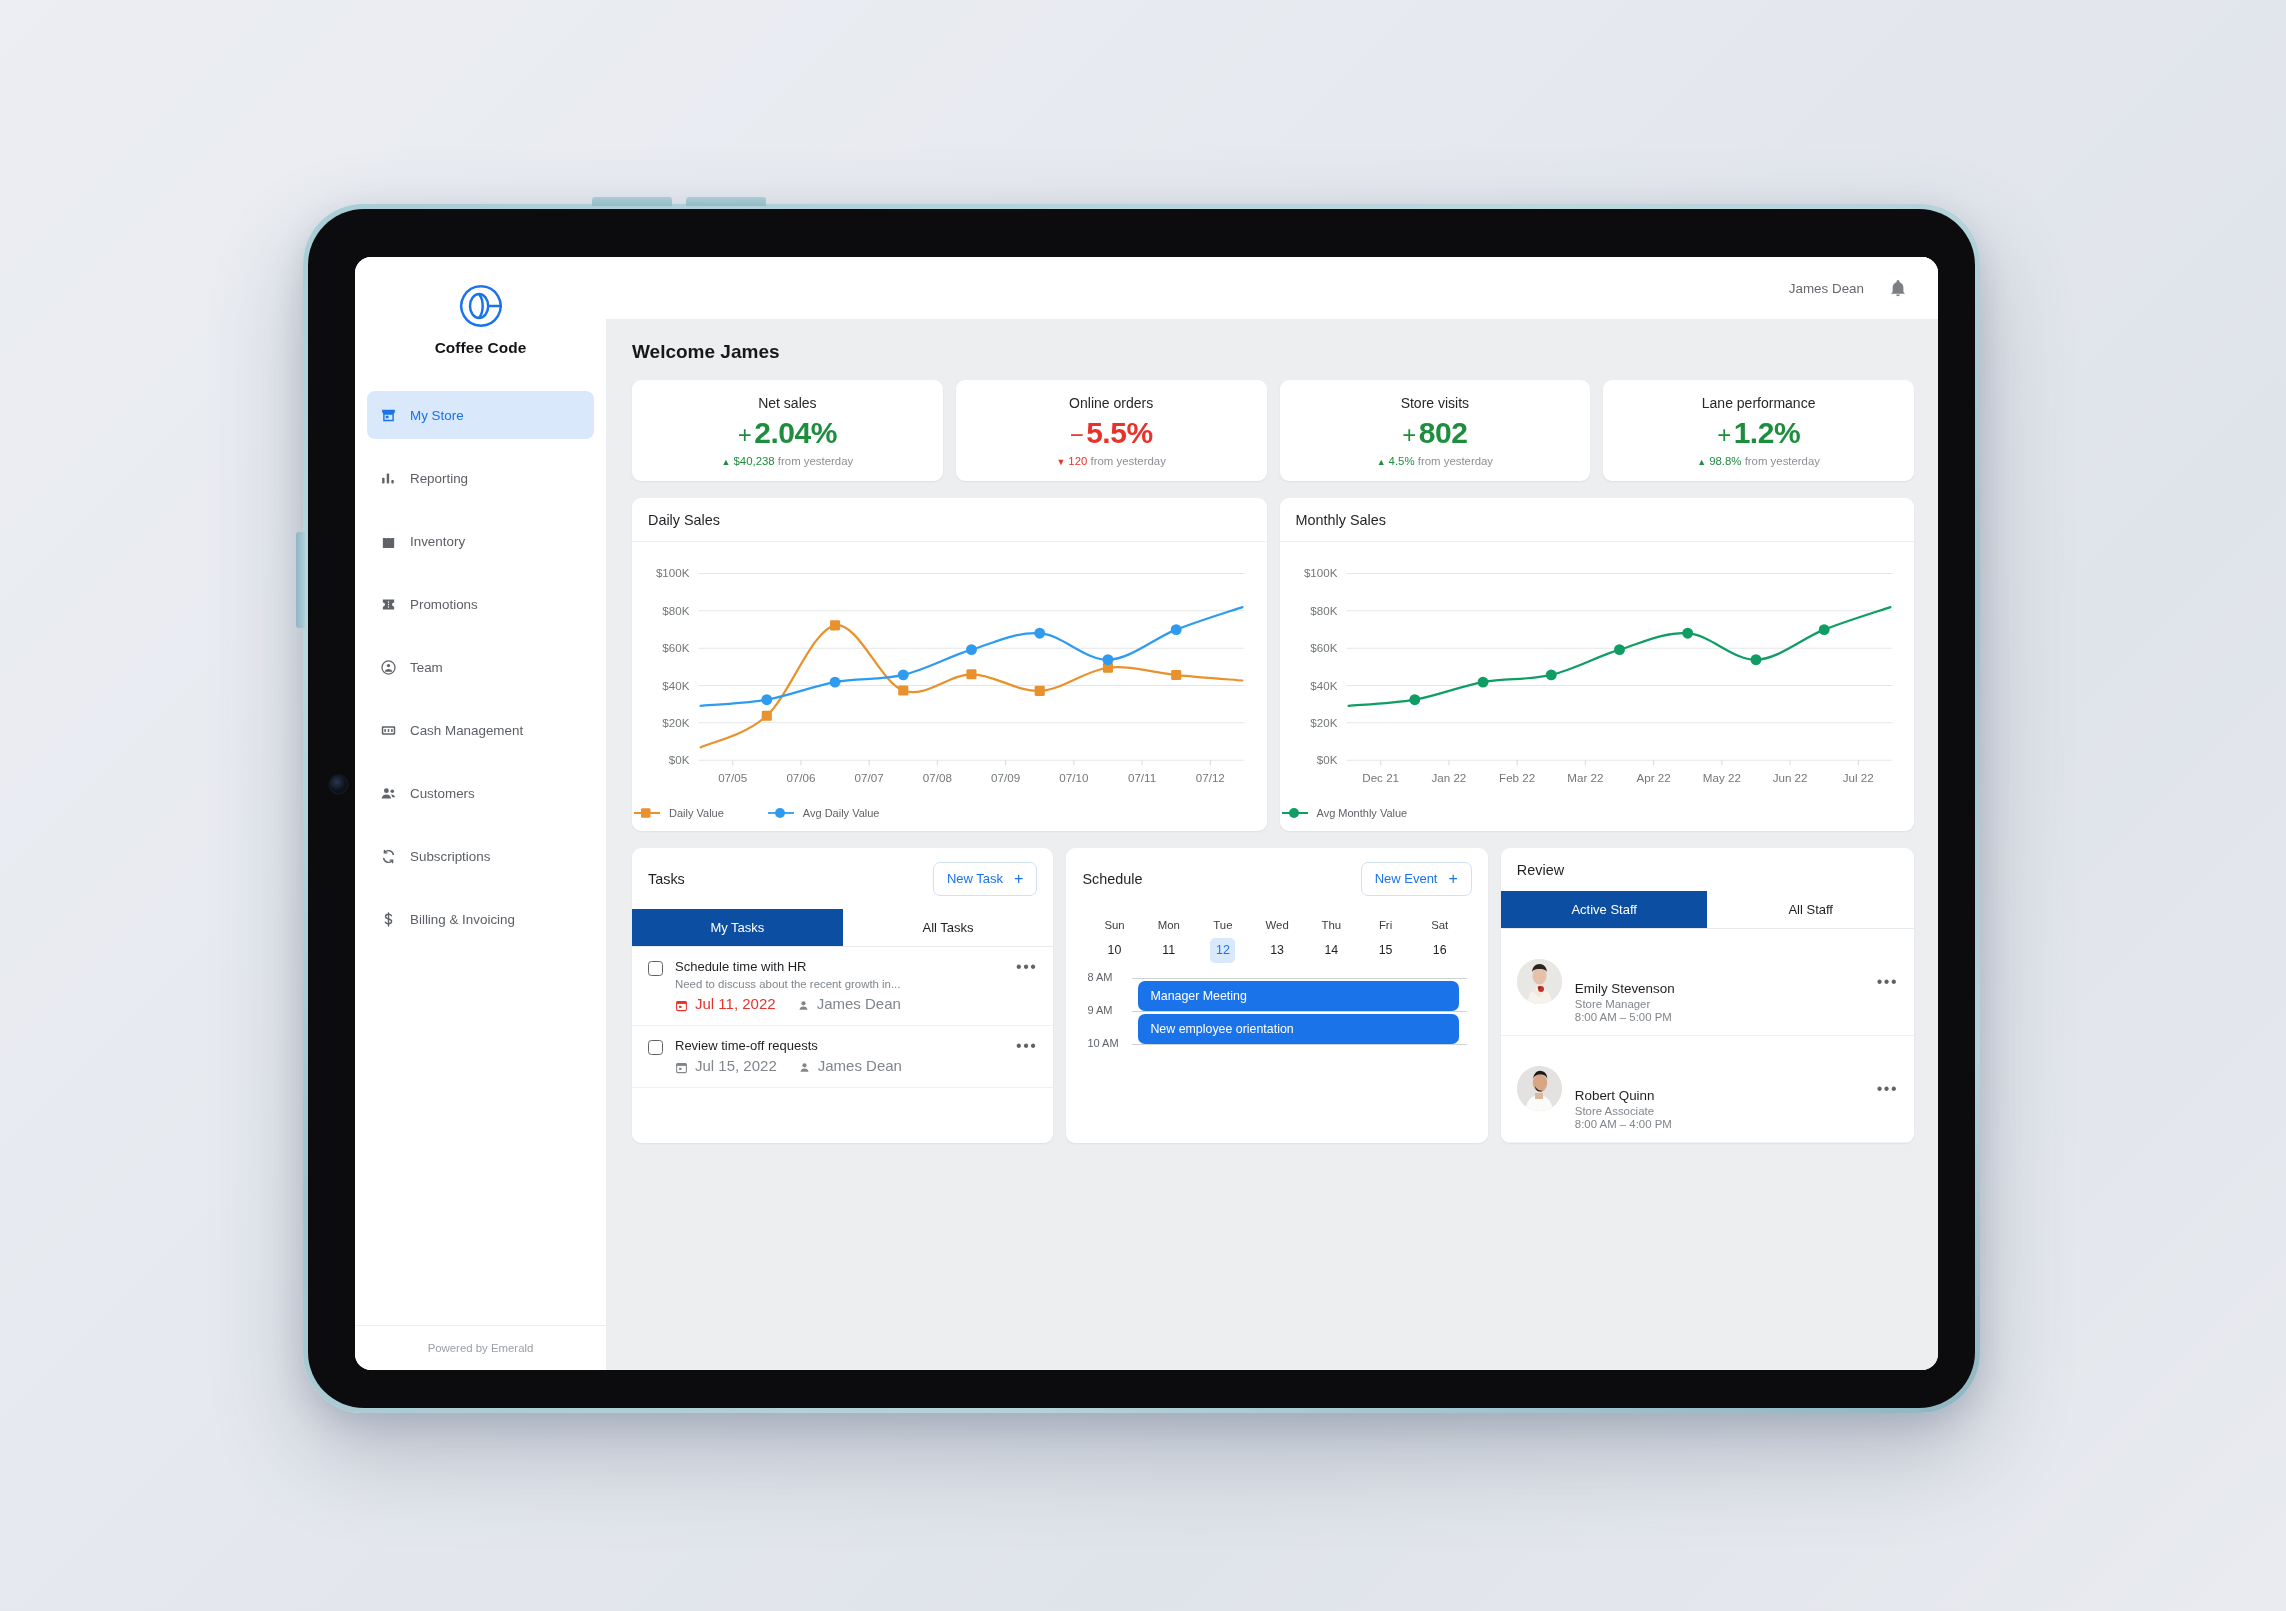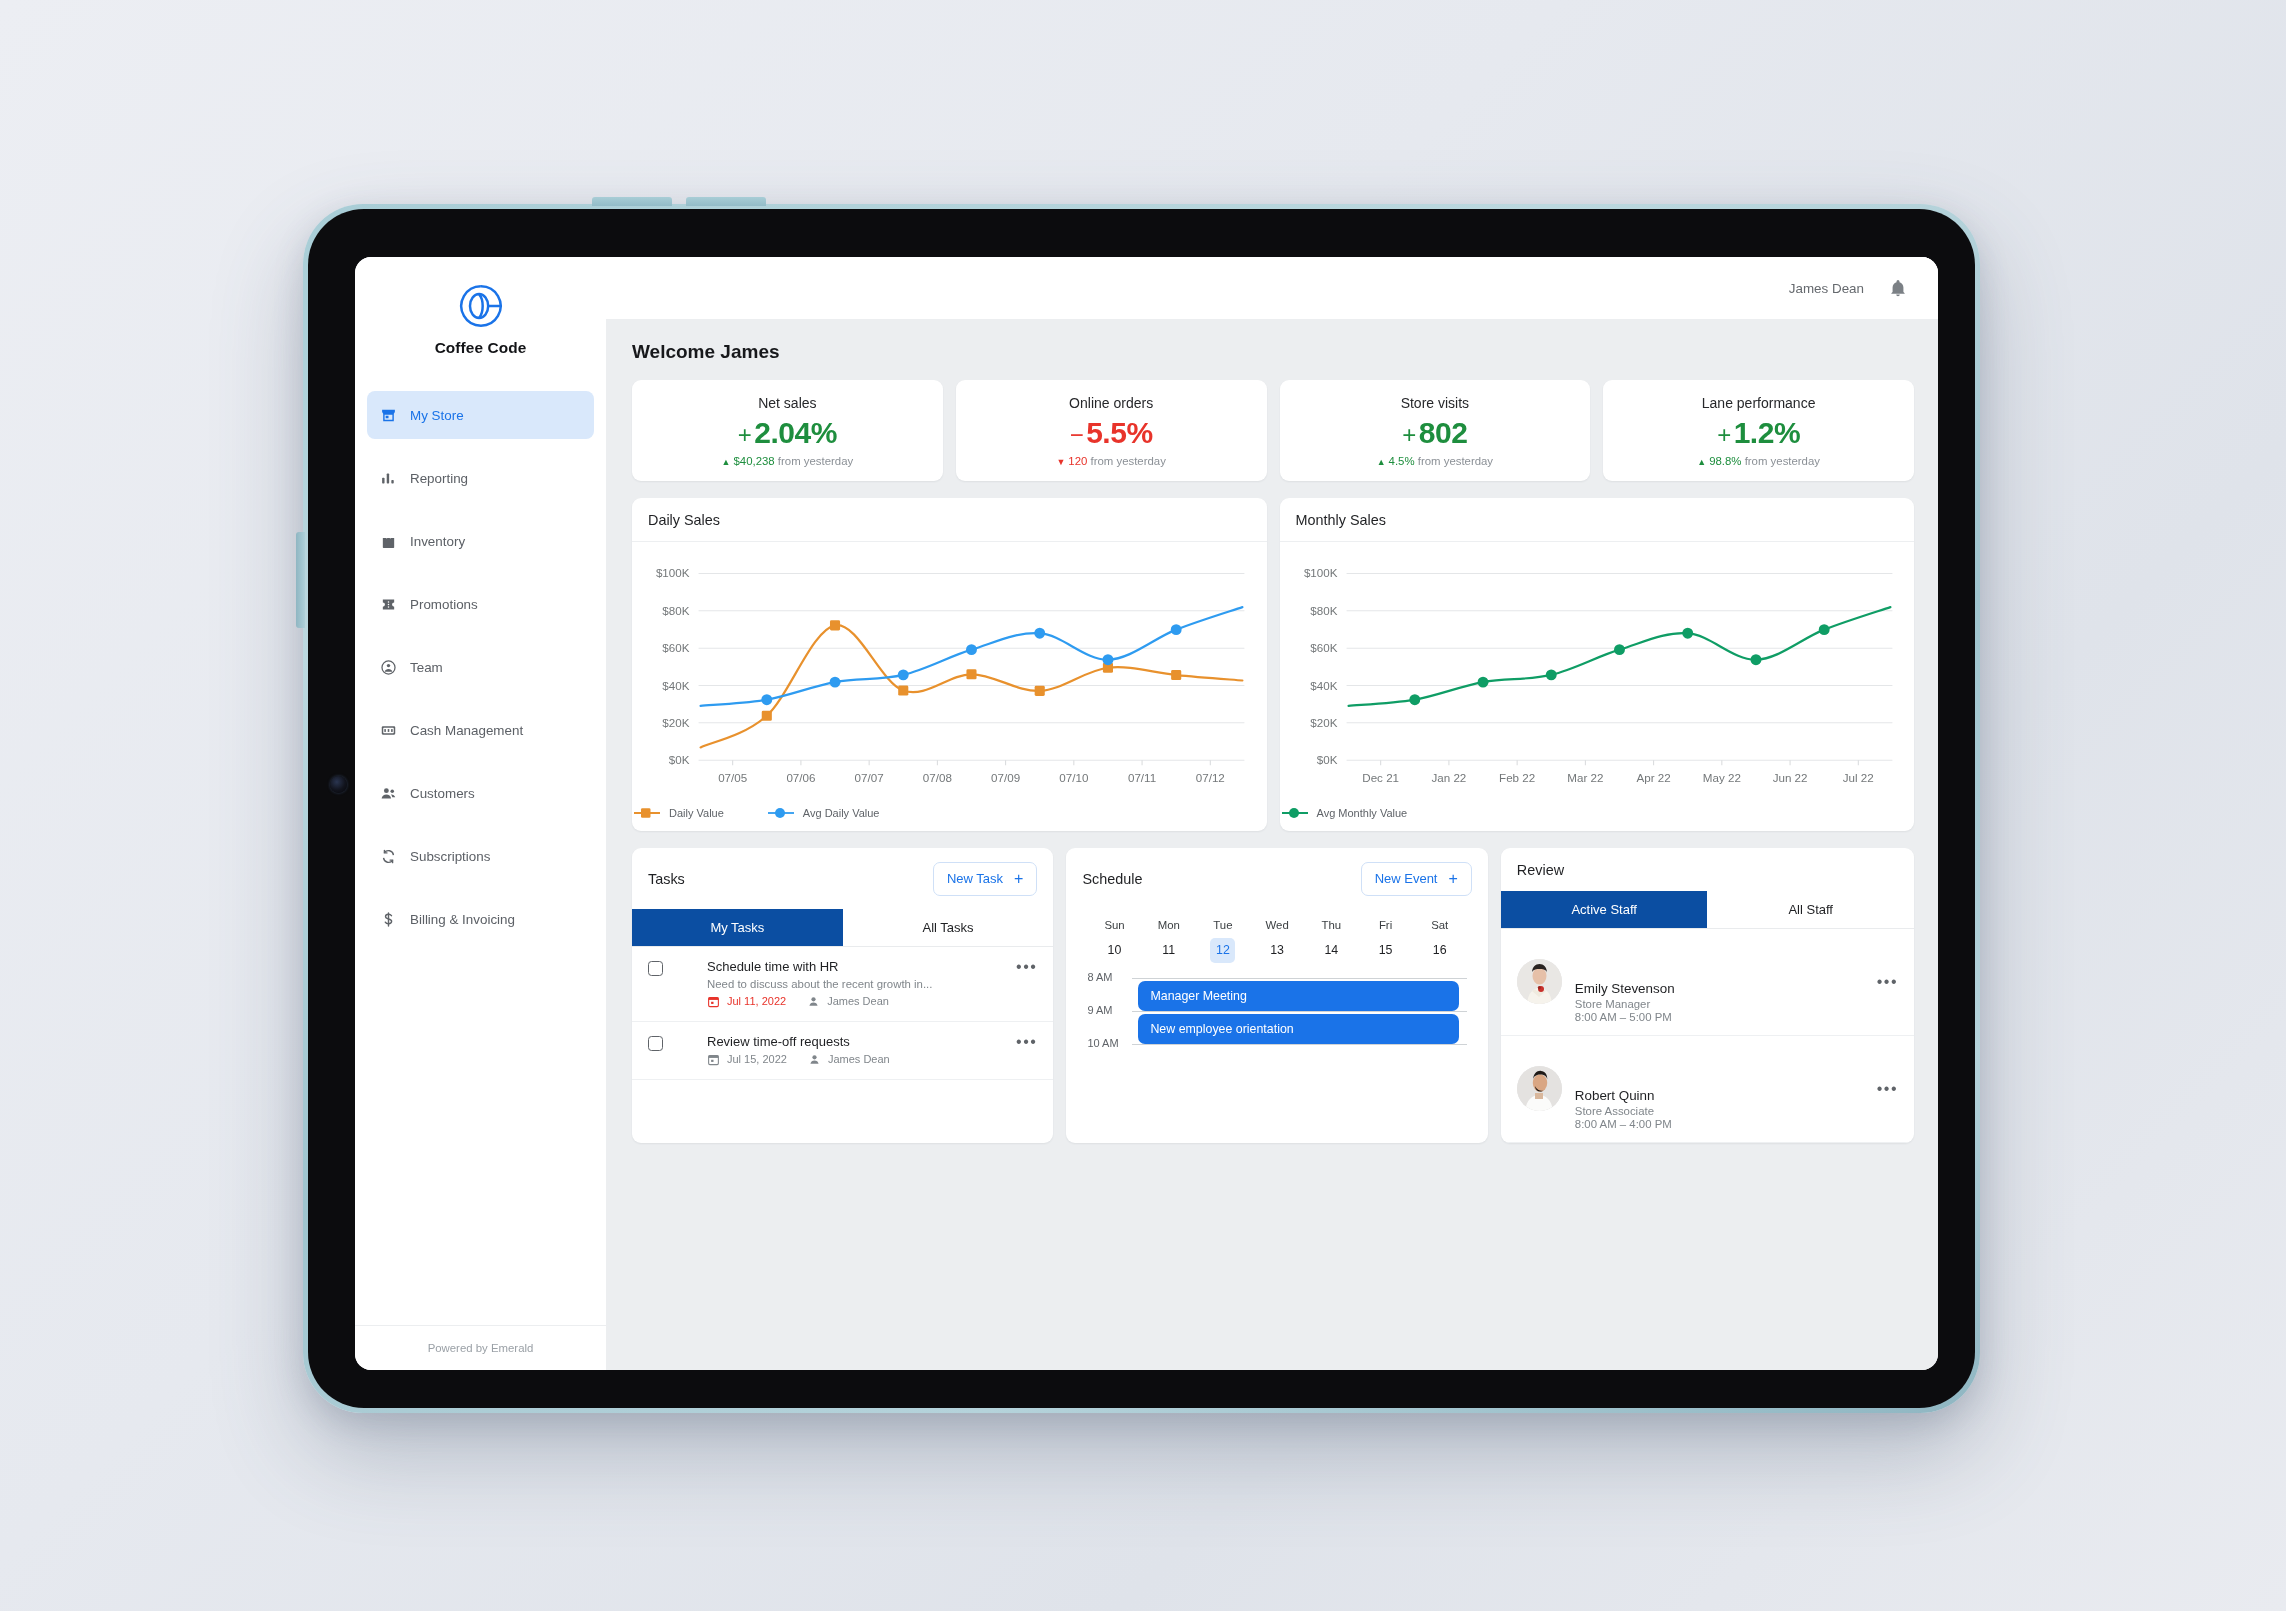--- a/index.html
+++ b/index.html
@@ -282,31 +282,31 @@
     position: relative;
   }
   .checkbox {
     width: 15px; height: 15px;
     border: 1.6px solid #5f6368;
     border-radius: 3.5px;
     flex: 0 0 15px;
     margin-top: 2px;
     cursor: pointer;
   }
-  .task-main { flex: 1; min-width: 0; margin-left: 32px; }
+  .task-main { flex: 1; min-width: 0; }
   .task-title { font-size: 13px; color: #1f2023; margin-bottom: 4px; }
   .task-desc {
     font-size: 11.4px;
     color: #80868b;
     margin-bottom: 5px;
     white-space: nowrap;
     overflow: hidden;
     text-overflow: ellipsis;
   }
-  .task-meta { display: flex; align-items: center; gap: 7px; font-size: 11px; color: #80868b; }
+  .task-meta { display: flex; align-items: flex-end; gap: 7px; font-size: 15px; color: #80868b; }
   .task-meta .sep { width: 7px; }
   .task-meta.overdue { color: #e8332a; }
   .dots { color: #5f6368; font-size: 16px; letter-spacing: 1.5px; cursor: pointer; line-height: 1; }
 
   
   .sched-body { padding: 6px 21px 0; }
   .week { display: flex; }
   .day { flex: 1; text-align: center; }
   .day-name { font-size: 11.4px; color: #3c4043; padding: 4px 0 7px; }
   .day-num {

